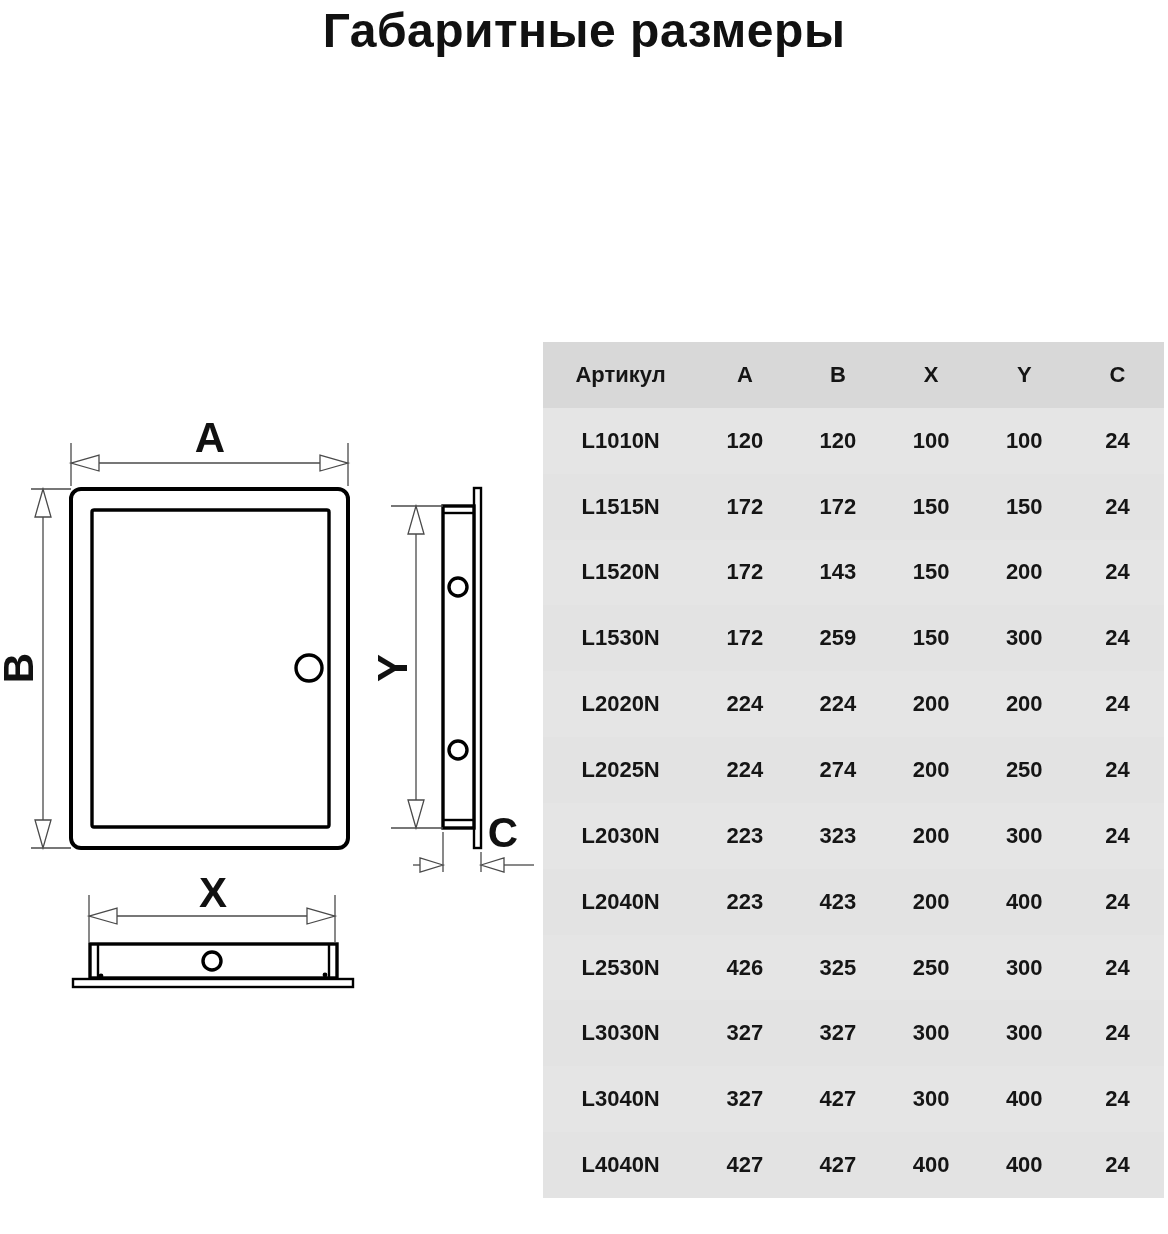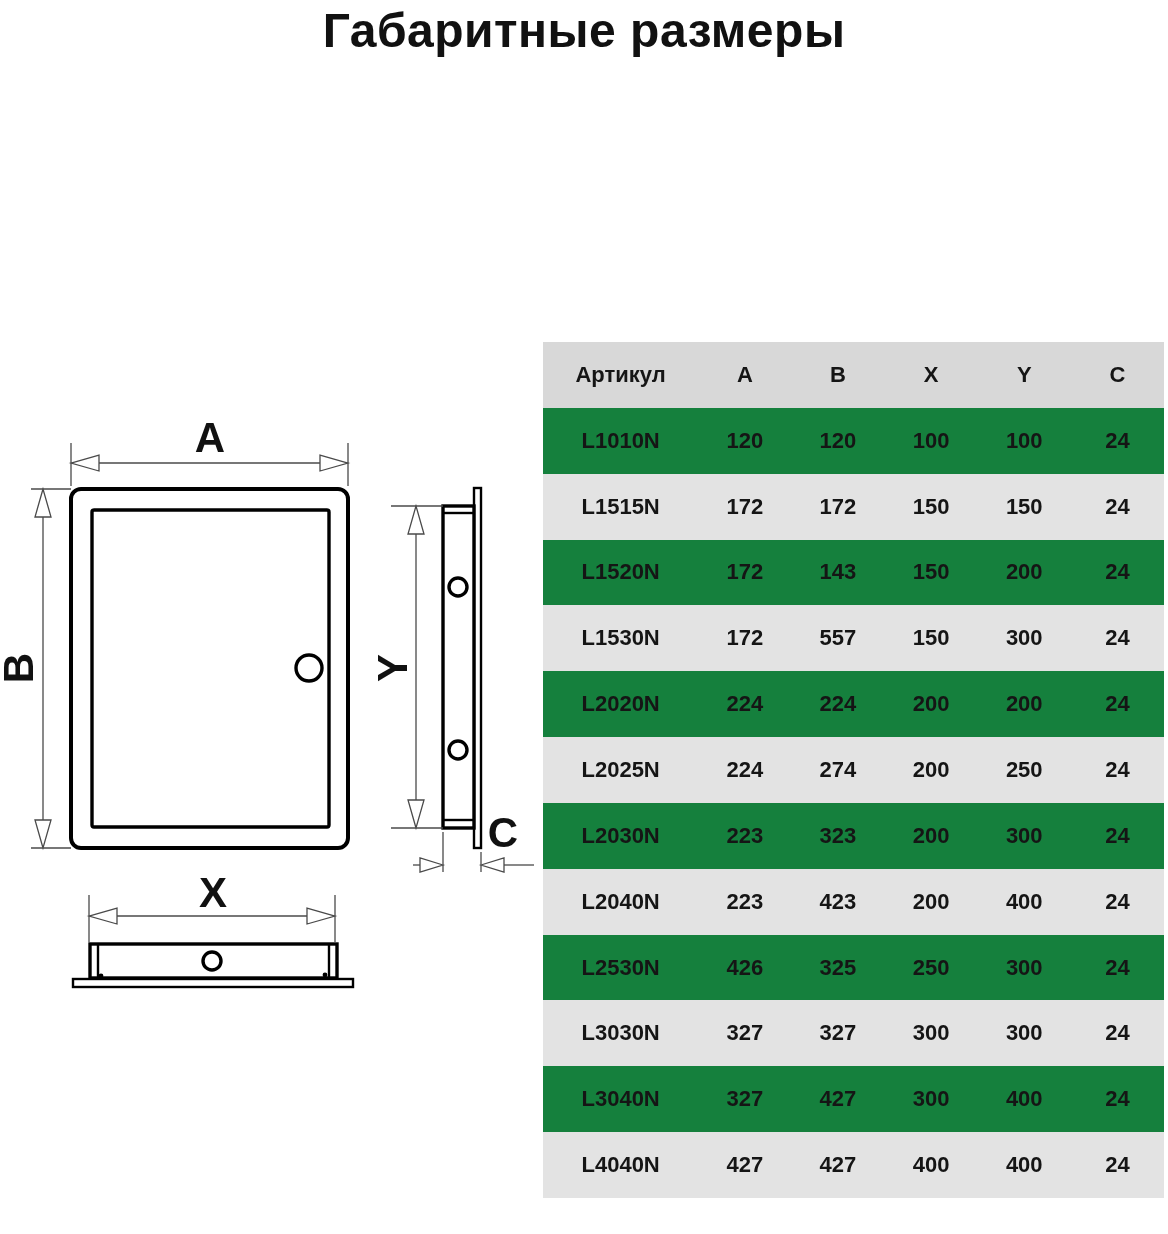--- a/index.html
+++ b/index.html
@@ -36,21 +36,21 @@
   .spec-table {
     position: absolute;
     left: 543px; top: 342px;
     width: 621px; height: 856px;
     display: flex; flex-direction: column;
   }
   .t-row {
     flex: 1 1 0;
     display: flex;
     align-items: center;
-    background: #15803d;
+    background: #e5e5e5;
   }
   .t-row.header { background: var(--header-bg, #d8d8d8); }
   .t-row.alt    { background: var(--row-alt-bg, #e3e3e3); align-items: center; }
   .t-cell {
     text-align: center;
     font-size: 22px;
     font-weight: 700;
     color: #151515;
   }
   .t-cell.article { width: 25%; }
@@ -164,21 +164,21 @@
       <div class="t-cell article">L1520N</div>
       <div class="t-cell num">172</div>
       <div class="t-cell num">143</div>
       <div class="t-cell num">150</div>
       <div class="t-cell num">200</div>
       <div class="t-cell num">24</div>
     </div>
     <div class="t-row alt">
       <div class="t-cell article">L1530N</div>
       <div class="t-cell num">172</div>
-      <div class="t-cell num">557</div>
+      <div class="t-cell num">259</div>
       <div class="t-cell num">150</div>
       <div class="t-cell num">300</div>
       <div class="t-cell num">24</div>
     </div>
     <div class="t-row">
       <div class="t-cell article">L2020N</div>
       <div class="t-cell num">224</div>
       <div class="t-cell num">224</div>
       <div class="t-cell num">200</div>
       <div class="t-cell num">200</div>

